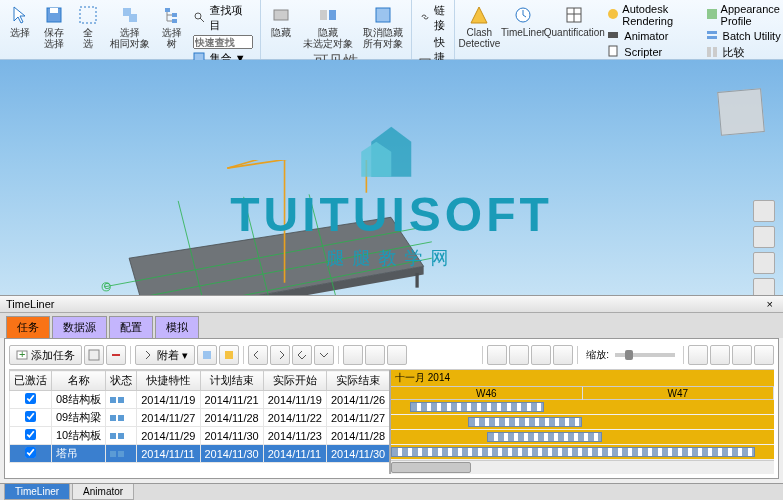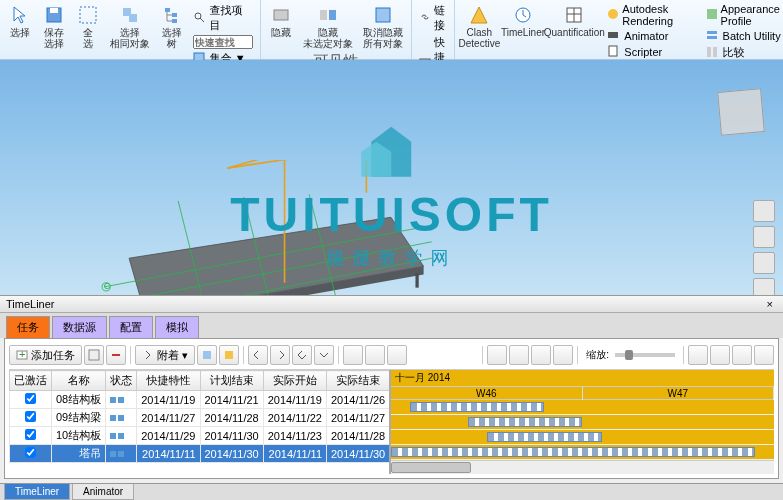--- a/index.html
+++ b/index.html
@@ -37,21 +37,21 @@
 .tl-tab.inactive { background: #c4b5fd; }
 .tl-body { background: #fff; border: 1px solid #999; margin: 0 4px 4px 4px; padding: 4px; display: flex; flex-direction: column; }
 .tl-toolbar { display: flex; align-items: center; gap: 2px; padding: 2px 0 4px 0; border-bottom: 1px solid #ccc; }
 .tl-tbtn { width: 20px; height: 20px; border: 1px solid #bbb; background: linear-gradient(#fdfdfd,#e8e8e8); border-radius: 2px; cursor: pointer; display: flex; align-items: center; justify-content: center; }
 .tl-tbtn-txt { height: 20px; border: 1px solid #bbb; background: linear-gradient(#fdfdfd,#e8e8e8); border-radius: 2px; cursor: pointer; display: flex; align-items: center; padding: 0 6px; gap: 3px; font-size: 10px; }
 .tl-sep { width: 1px; height: 18px; background: #ccc; margin: 0 2px; }
 .tl-split { display: flex; flex: 1; min-height: 0; }
 .tl-grid { width: 380px; overflow: auto; }
 .tl-grid table { border-collapse: collapse; width: 100%; font-size: 10px; }
 .tl-grid th { background: linear-gradient(#fdfdfd,#e9e9e9); border: 1px solid #ccc; padding: 2px 4px; font-weight: normal; white-space: nowrap; }
-.tl-grid td { border: 1px solid #e5e5e5; padding: 1px 4px; white-space: nowrap; text-align: right; }
+.tl-grid td { border: 1px solid #e5e5e5; padding: 1px 4px; white-space: nowrap; }
 .tl-grid tr.sel td { background: #3a7fcf; color: #fff; }
 .tl-chk { width: 11px; height: 11px; }
 .tl-gantt { flex: 1; border-left: 2px solid #aaa; position: relative; background: #eab308; overflow: hidden; }
 .gantt-header { height: 30px; border-bottom: 1px solid #ccc; }
 .gantt-month { border-bottom: 1px solid #ccc; padding: 1px 4px; font-size: 10px; }
 .gantt-weeks { display: flex; }
 .gantt-week { flex: 1; border-right: 1px solid #ddd; text-align: center; font-size: 10px; padding: 1px 0; }
 .gantt-rows { position: relative; }
 .gantt-row { height: 15px; border-bottom: 1px solid #f0f0f0; position: relative; }
 .gantt-bar { position: absolute; top: 2px; height: 10px; background: repeating-linear-gradient(90deg, #8fa9c9 0 6px, #fff 6px 10px); border: 1px solid #6c88ab; }

